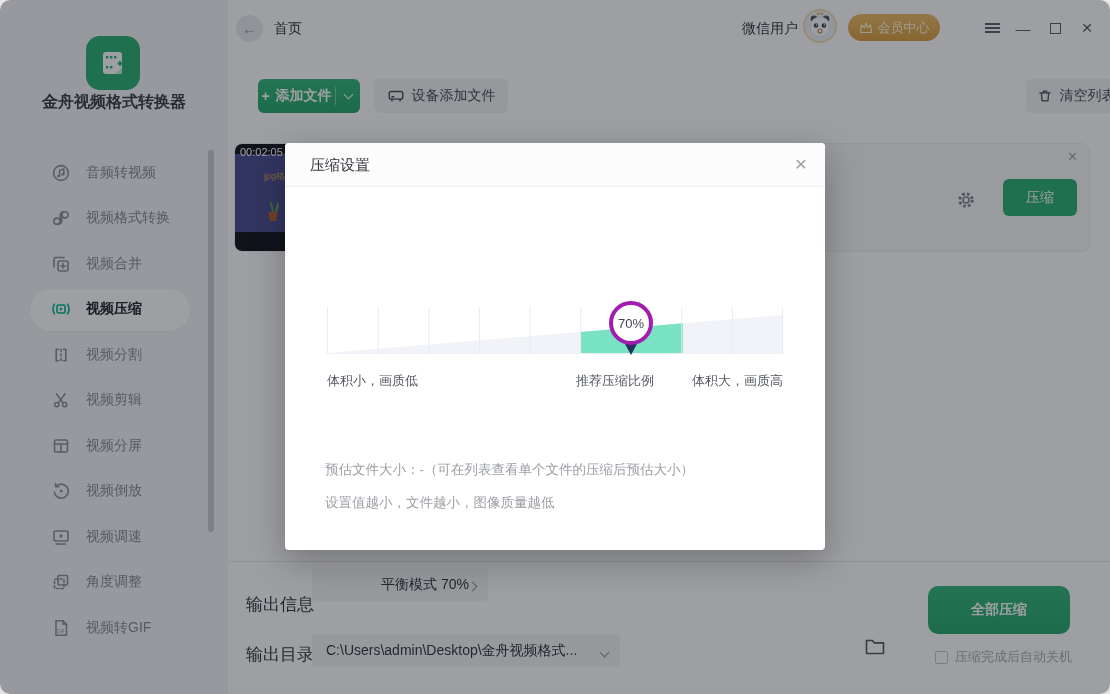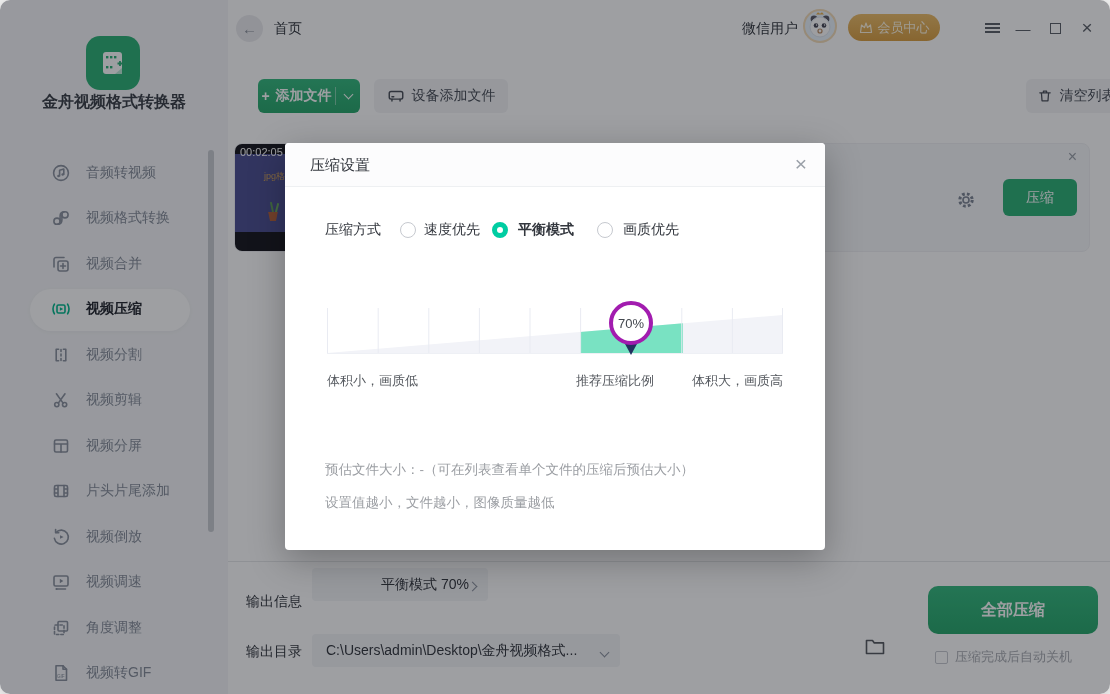--- a/index.html
+++ b/index.html
@@ -49,27 +49,27 @@
   .thumb .ttext{position:absolute;left:0;top:26px;width:97px;text-align:center;font-size:9px;color:#cfa05a;}
   .thumb .pot{position:absolute;left:32px;top:68px;width:12px;height:9px;background:#b5623a;clip-path:polygon(10% 0,90% 0,75% 100%,25% 100%);}
   .thumb .leaf{position:absolute;left:36px;top:58px;width:2px;height:11px;background:#5f9e57;transform:rotate(-12deg);}
   .thumb .leaf2{position:absolute;left:41px;top:59px;width:2px;height:10px;background:#6fae5f;transform:rotate(14deg);}
   .row-close{position:absolute;right:12px;top:4px;font-size:16px;color:#9aa0a8;cursor:pointer;}
   .row-gear{position:absolute;right:112px;top:45px;cursor:pointer;}
   .row-compress{position:absolute;right:12px;top:35px;width:74px;height:37px;border-radius:6px;background:#2cb176;color:#fff;font-size:14px;display:flex;align-items:center;justify-content:center;cursor:pointer;}
 
   
   .bottom-panel{position:absolute;left:228px;top:561px;width:882px;height:133px;background:#fff;border-top:1px solid #e7e8ea;}
-  .out-label{position:absolute;font-size:14px;color:#33373e;}
+  .out-label{position:absolute;font-size:17px;color:#33373e;}
   .field{position:absolute;background:#f4f5f7;border-radius:4px;display:flex;align-items:center;font-size:14px;color:#33373e;cursor:pointer;}
   .field .fval{flex:1;padding-left:14px;white-space:nowrap;overflow:hidden;}
   .field .fchev{margin-right:12px;color:#8a919e;}
   .chev-r{display:inline-block;width:7px;height:7px;border-right:1.6px solid #8a919e;border-bottom:1.6px solid #8a919e;transform:rotate(-45deg);}
   .folder-btn{position:absolute;left:636px;top:74px;cursor:pointer;}
-  .compress-all{position:absolute;left:700px;top:24px;width:170px;height:48px;border-radius:10px;background:linear-gradient(180deg,#34b97e,#27a76b);color:#fff;font-size:16px;font-weight:bold;display:flex;align-items:center;justify-content:center;cursor:pointer;}
+  .compress-all{position:absolute;left:700px;top:24px;width:142px;height:48px;border-radius:10px;background:linear-gradient(180deg,#34b97e,#27a76b);color:#fff;font-size:14px;font-weight:bold;display:flex;align-items:center;justify-content:center;cursor:pointer;}
   .shutdown{position:absolute;left:707px;top:86px;display:flex;align-items:center;gap:7px;cursor:pointer;}
   .shutdown .cbox{width:13px;height:13px;border:1px solid #c6c9cf;border-radius:2px;background:#fff;}
   .shutdown .ctext{font-size:13px;color:#a8abb1;}
 
   
   .scrim{position:absolute;left:0;top:0;width:1110px;height:694px;background:rgba(12,15,22,.40);z-index:50;}
   .dialog{position:absolute;left:285px;top:143px;width:540px;height:407px;background:#fff;border-radius:4px;z-index:60;box-shadow:0 10px 36px rgba(0,0,0,.28);}
   .dlg-head{position:absolute;left:0;top:0;width:540px;height:44px;background:#fcfcfd;border-bottom:1px solid #eef0f2;border-radius:4px 4px 0 0;}
   .dlg-title{position:absolute;left:25px;top:0;line-height:44px;font-size:15px;color:#33373e;}
   .dlg-close{position:absolute;right:18px;top:9px;font-size:21px;color:#9aa0a8;cursor:pointer;}
@@ -172,29 +172,20 @@
             <svg class="ic" width="20" height="20" viewBox="0 0 20 20">
               <rect x="3.5" y="4" width="13" height="12" rx="1.5"></rect>
               <path d="M3.5 8h13M10 8v8"></path>
             </svg>
           </span>
         <span class="mi-label">视频分屏</span>
       </div>
       <div class="menu-item">
         <span class="mi-icon">
             <svg class="ic" width="20" height="20" viewBox="0 0 20 20">
-              <rect x="3.5" y="4.5" width="13" height="11" rx="1.5"></rect>
-              <path d="M7 4.5v11M13 4.5v11M3.5 8H7M3.5 12H7M13 8h3.5M13 12h3.5"></path>
-            </svg>
-          </span>
-        <span class="mi-label">片头片尾添加</span>
-      </div>
-      <div class="menu-item">
-        <span class="mi-icon">
-            <svg class="ic" width="20" height="20" viewBox="0 0 20 20">
               <path d="M5 5.5a7 7 0 1 1-1.6 5.8"></path>
               <path d="M4.6 2.6v3.2h3.2"></path>
               <path d="M9 8.2l3.6 1.8L9 11.8z" fill="#8a919e" stroke="none"></path>
             </svg>
           </span>
         <span class="mi-label">视频倒放</span>
       </div>
       <div class="menu-item">
         <span class="mi-icon">
             <svg class="ic" width="20" height="20" viewBox="0 0 20 20">
@@ -333,29 +324,20 @@
   </div>
 
   <div class="scrim"></div>
 
   <div class="dialog">
     <div class="dlg-head">
       <span class="dlg-title">压缩设置</span>
       <span class="dlg-close">×</span>
     </div>
 
-    <div class="radio-row">
-      <span class="rr-label">压缩方式</span>
-      <span class="radio" style="left:75px;"></span>
-      <span class="ropt" style="left:99px;">速度优先</span>
-      <span class="radio checked" style="left:167px;"></span>
-      <span class="ropt sel" style="left:193px;">平衡模式</span>
-      <span class="radio" style="left:272px;"></span>
-      <span class="ropt" style="left:298px;">画质优先</span>
-    </div>
 
     <div class="slider-wrap">
       <svg width="456" height="50" viewBox="0 0 456 50">
         <polygon points="0,47 456,9 456,47" fill="#f2f3f8"></polygon>
         <polygon points="253,47 253,25.9 356,17.3 356,47" fill="#79e2c2"></polygon>
         <line x1="0.5" y1="2" x2="0.5" y2="47" stroke="#e9ebf2"></line>
           <line x1="51.2" y1="2" x2="51.2" y2="47" stroke="#e9ebf2"></line>
           <line x1="101.8" y1="2" x2="101.8" y2="47" stroke="#e9ebf2"></line>
           <line x1="152.4" y1="2" x2="152.4" y2="47" stroke="#e9ebf2"></line>
           <line x1="203" y1="2" x2="203" y2="47" stroke="#e9ebf2"></line>

